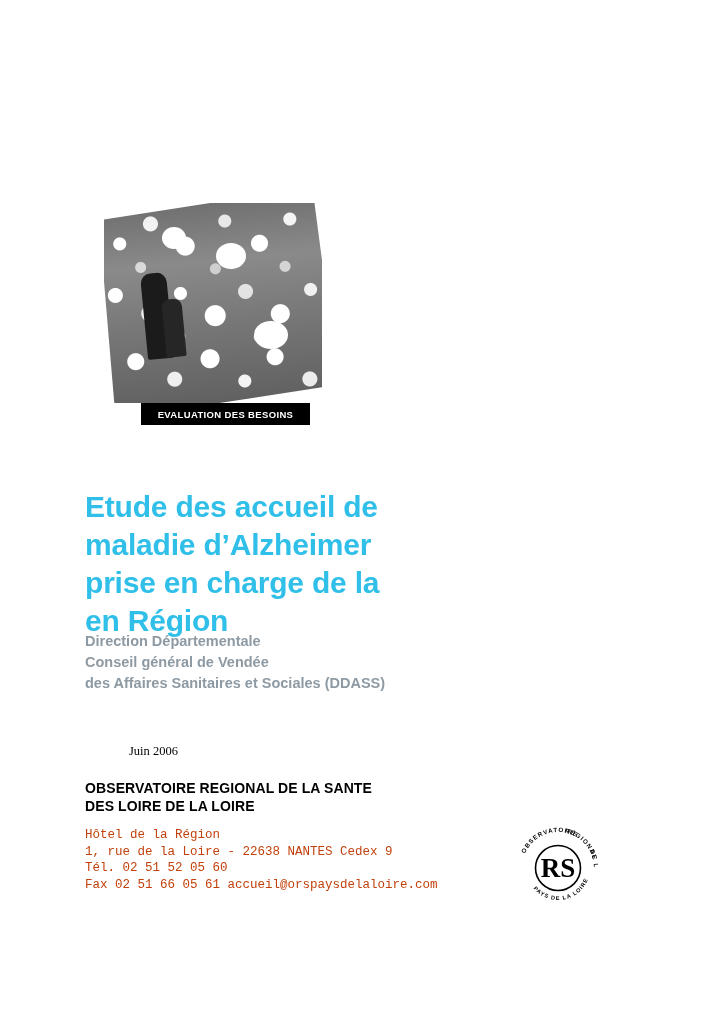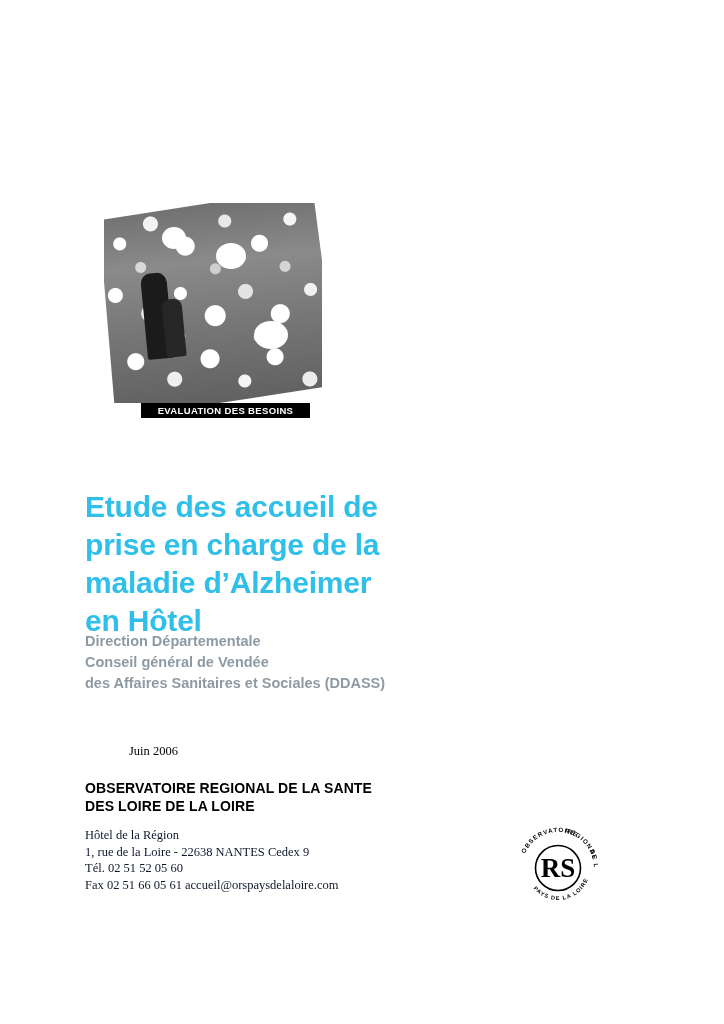--- a/index.html
+++ b/index.html
@@ -98,21 +98,21 @@
   .cover-photo .speck-a { left: 112px; top: 40px; width: 30px; height: 26px; }
   .cover-photo .speck-b { left: 150px; top: 118px; width: 34px; height: 28px; }
   .cover-photo .speck-c { left: 58px; top: 24px; width: 24px; height: 22px; }
 
   
   .band {
     position: absolute;
     left: 141px;
     top: 403px;
     width: 169px;
-    height: 15px;
+    height: 22px;
     background: #000000;
     display: flex;
     align-items: center;
     justify-content: center;
   }
   .band-label {
     color: #ffffff;
     font-size: 9.5px;
     font-weight: bold;
     letter-spacing: 0.35px;
@@ -171,24 +171,24 @@
     color: #000000;
     letter-spacing: 0.1px;
   }
   .org .line { display: block; }
 
   
   .address {
     position: absolute;
     left: 85px;
     top: 827px;
-    font-family: Liberation Serif, serif;
+    font-family: Liberation Mono, monospace;
     font-size: 12.5px;
     line-height: 16.5px;
-    color: #0f172a;
+    color: #c2410c;
   }
   .address .line { display: block; }
 
   
   .logo {
     position: absolute;
     left: 512px;
     top: 822px;
     width: 92px;
     height: 92px;
@@ -208,23 +208,23 @@
     <div class="speck-b"></div>
     <div class="speck-c"></div>
   </div>
 
   <div class="band">
     <span class="band-label">EVALUATION DES BESOINS</span>
   </div>
 
   <h1 class="title">
     <span class="line">Etude des accueil de</span>
+    <span class="line">maladie d’Alzheimer</span>
     <span class="line">prise en charge de la</span>
-    <span class="line">maladie d’Alzheimer</span>
-    <span class="line">en Hôtel</span>
+    <span class="line">en Région</span>
   </h1>
 
   <div class="subtitle">
     <span class="line">Direction Départementale</span>
     <span class="line">Conseil général de Vendée</span>
     <span class="line">des Affaires Sanitaires et Sociales (DDASS)</span>
   </div>
 
   <div class="pubdate">Juin 2006</div>
 

